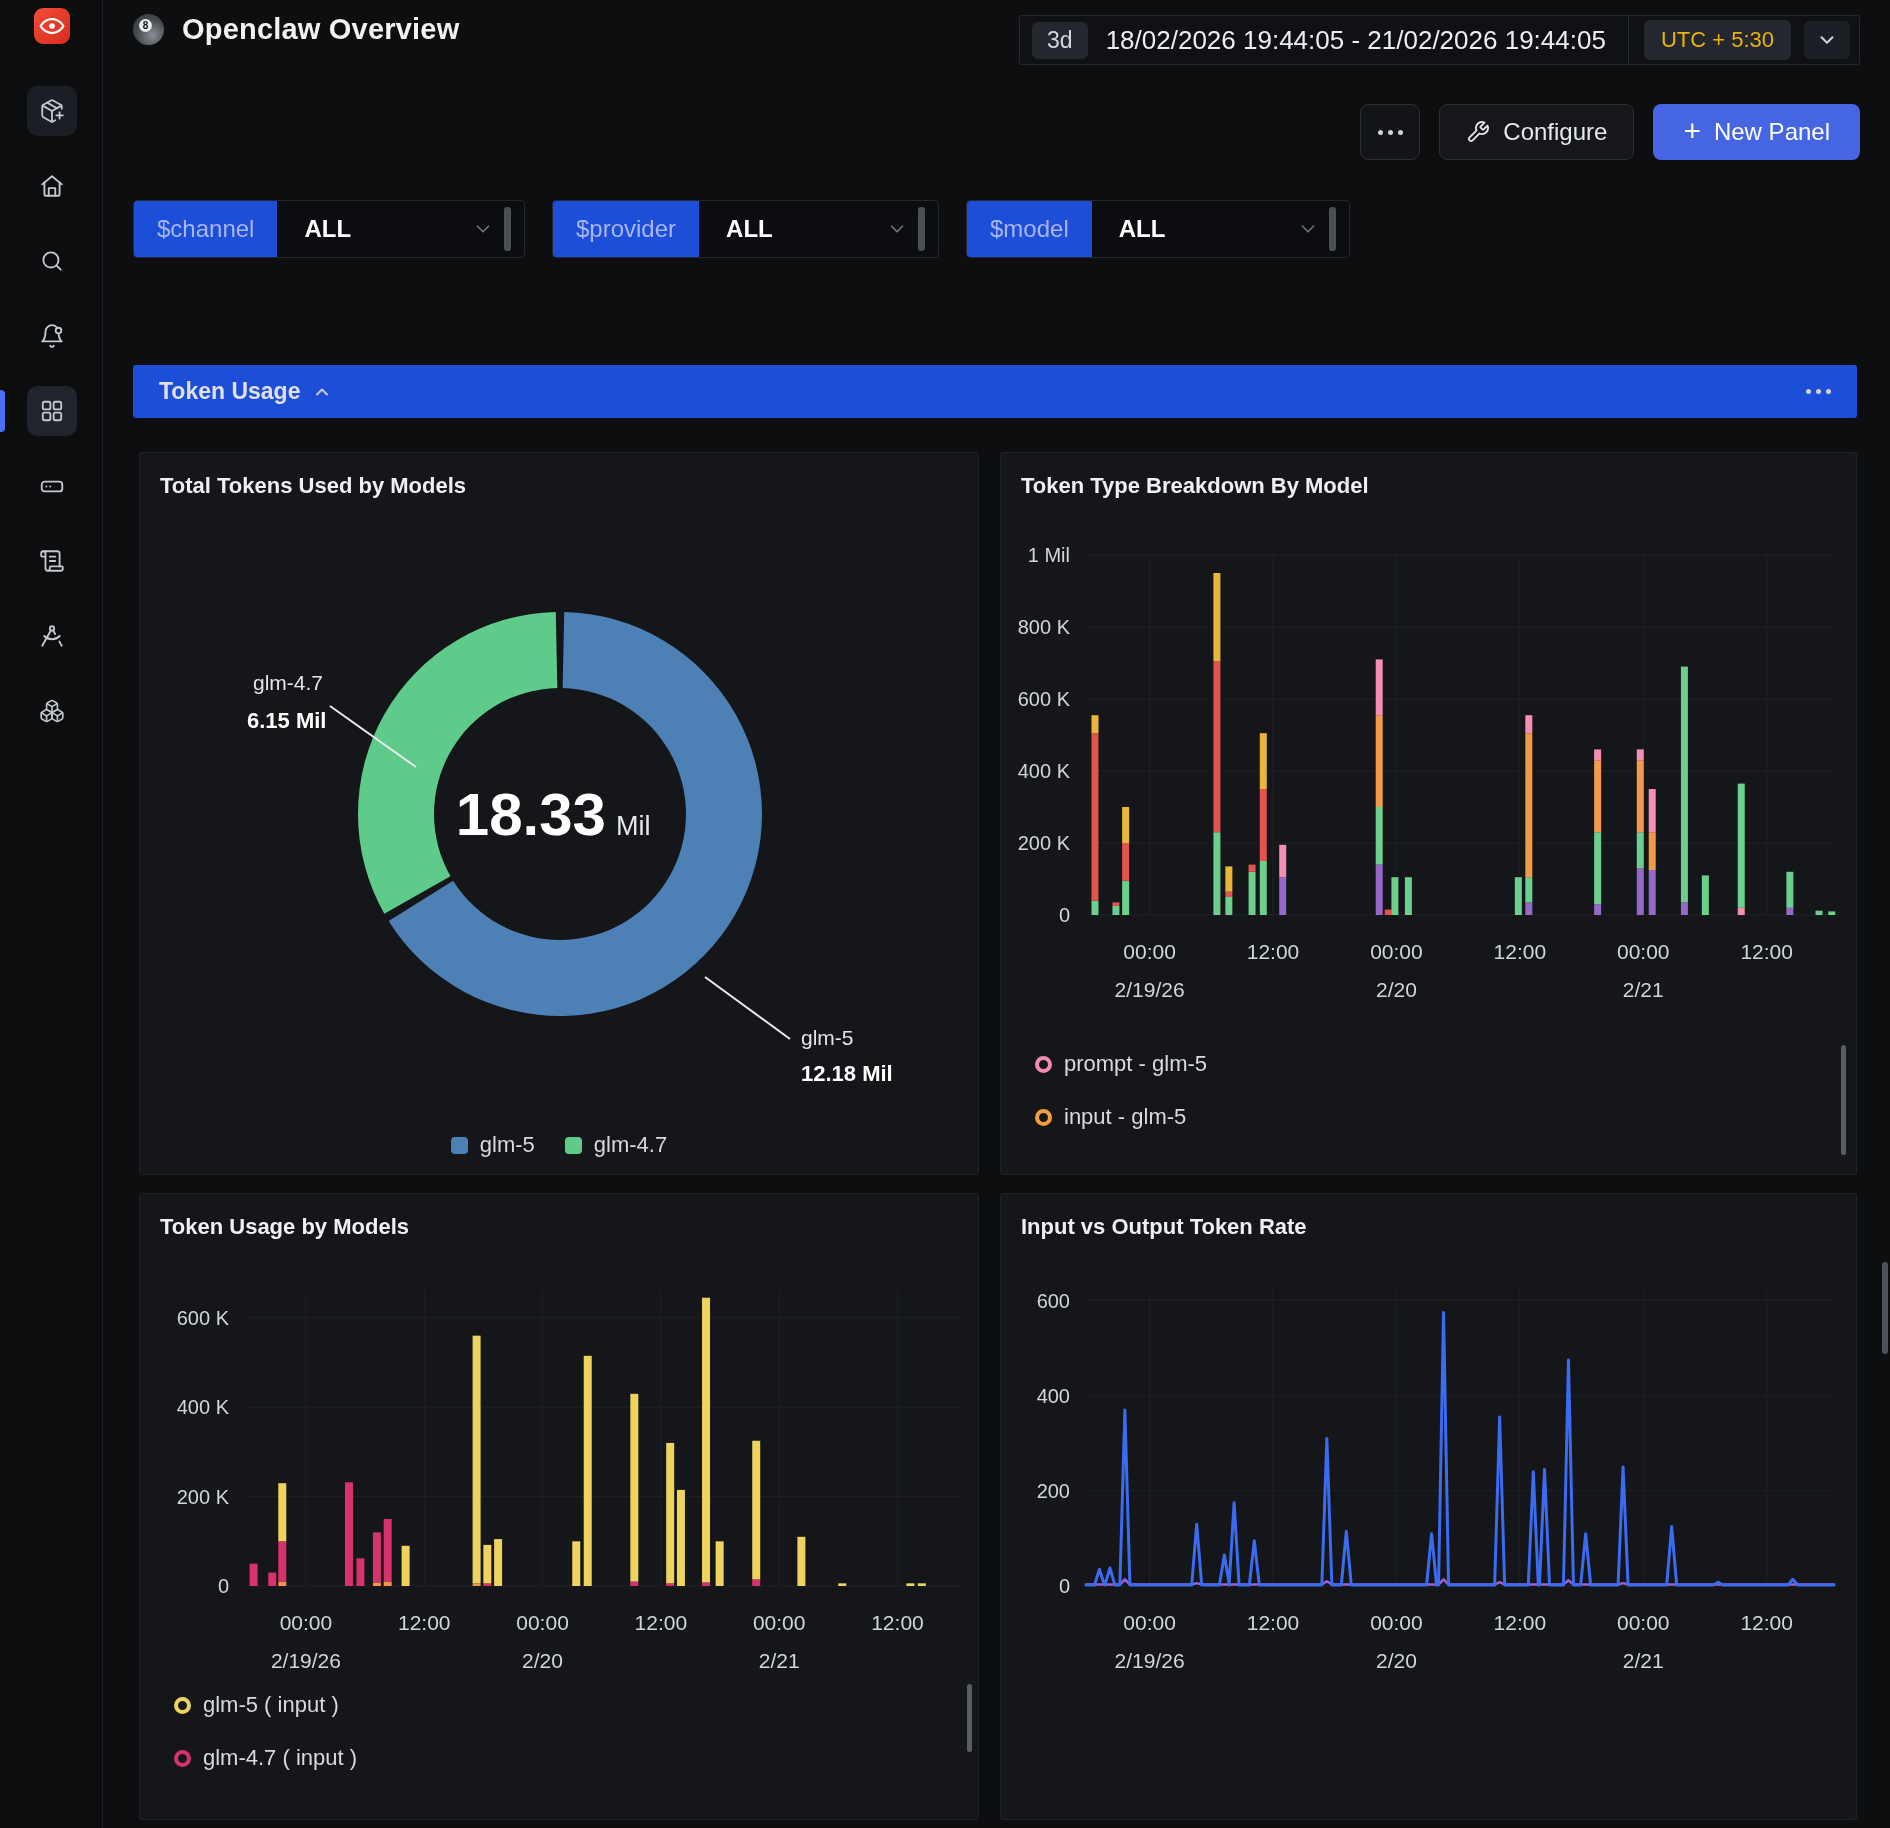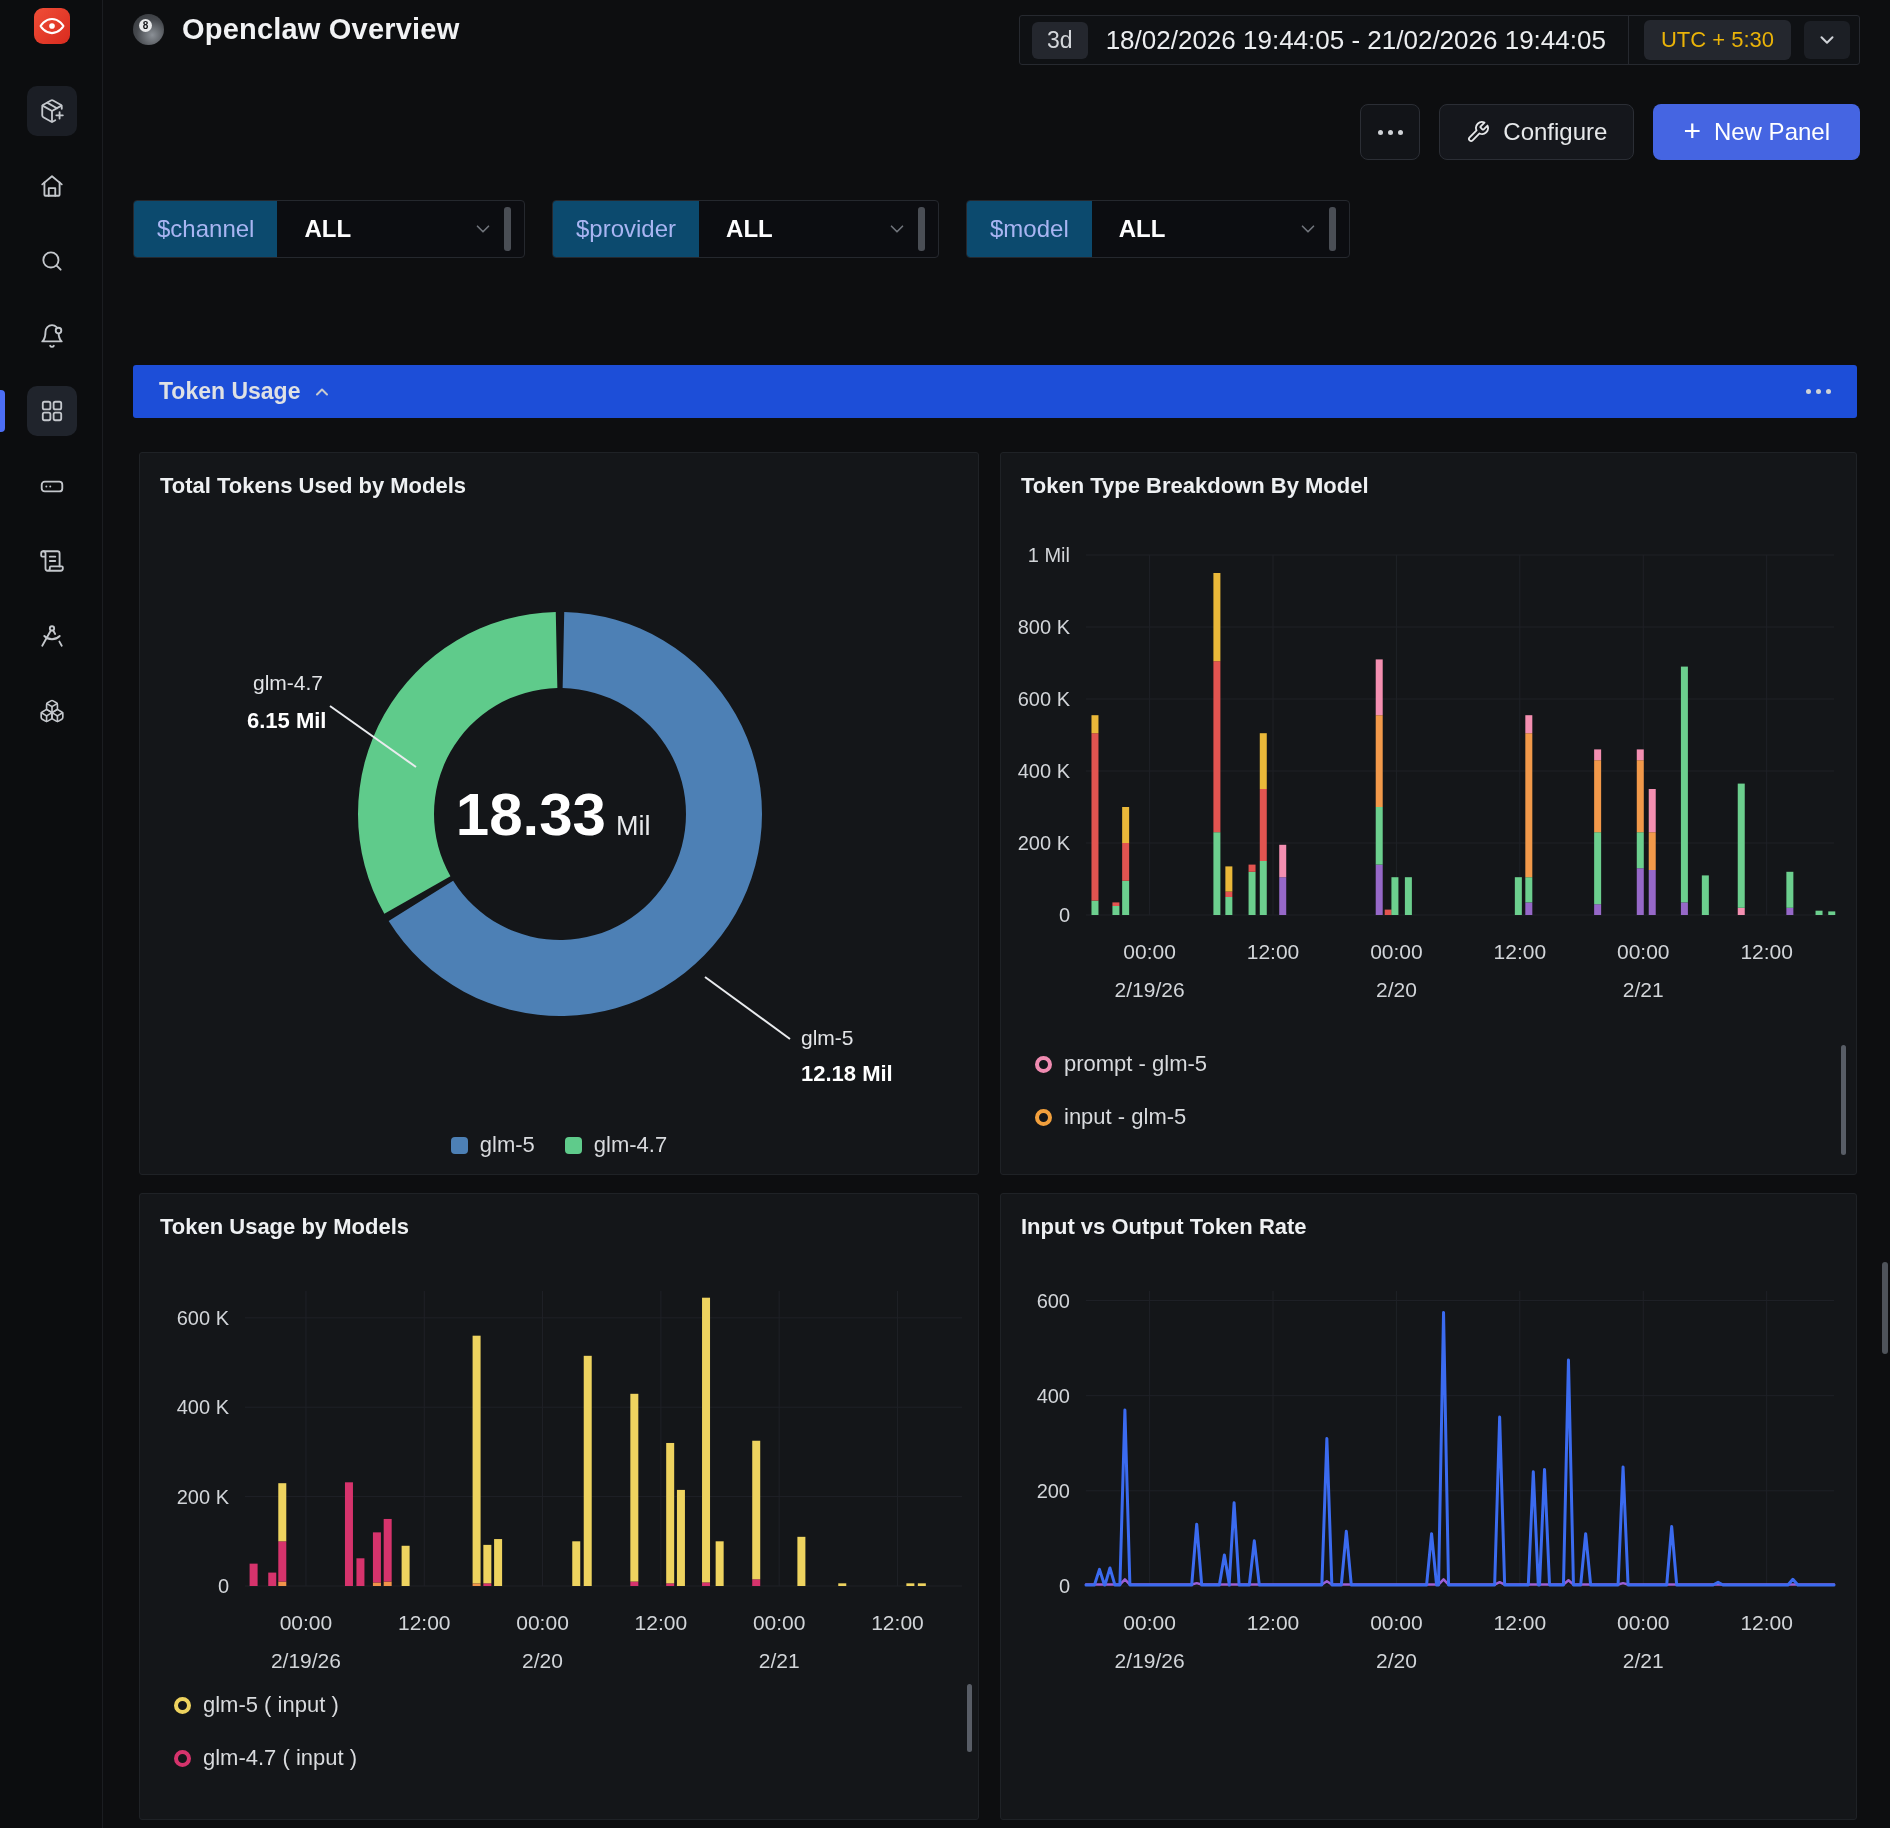--- a/index.html
+++ b/index.html
@@ -95,21 +95,21 @@
   .dots i { width: 5px; height: 5px; border-radius: 50%; background: #cfd2d6; }
 
   
   .filters { position: absolute; left: 133px; top: 200px; display: flex; gap: 27px; }
   .filter-group {
     height: 58px; display: flex; align-items: stretch; border: 1px solid #25282e;
     border-radius: 4px; overflow: hidden; background: #0c0d11;
   }
   .filter-group.g1 { width: 392px; } .filter-group.g2 { width: 387px; } .filter-group.g3 { width: 384px; }
   .f-label {
-    background: #0c4a6e; color: #a9b5f2; font-size: 24px;
+    background: #1d4ed8; color: #a9b5f2; font-size: 24px;
     display: flex; align-items: center; padding: 0 23px;
   }
   .f-value {
     flex: 1; display: flex; align-items: center; gap: 10px; padding: 0 10px 0 27px; cursor: pointer;
   }
   .f-value .val { flex: 1; color: #fdfdfe; font-size: 24px; font-weight: 600; }
   .f-bar { width: 7px; height: 44px; background: #4a4e55; border-radius: 3px; align-self: center; margin-right: 3px; }
 
   
   .section-header {

